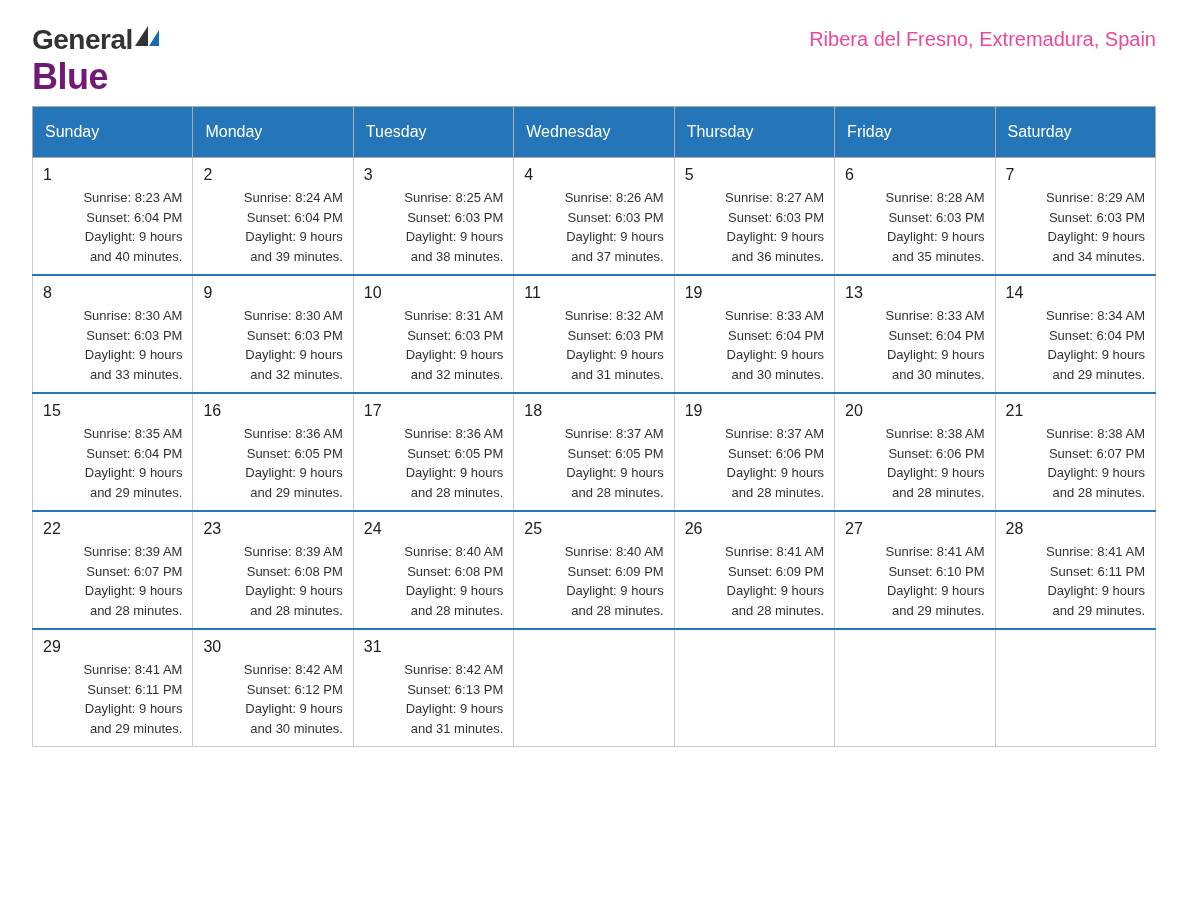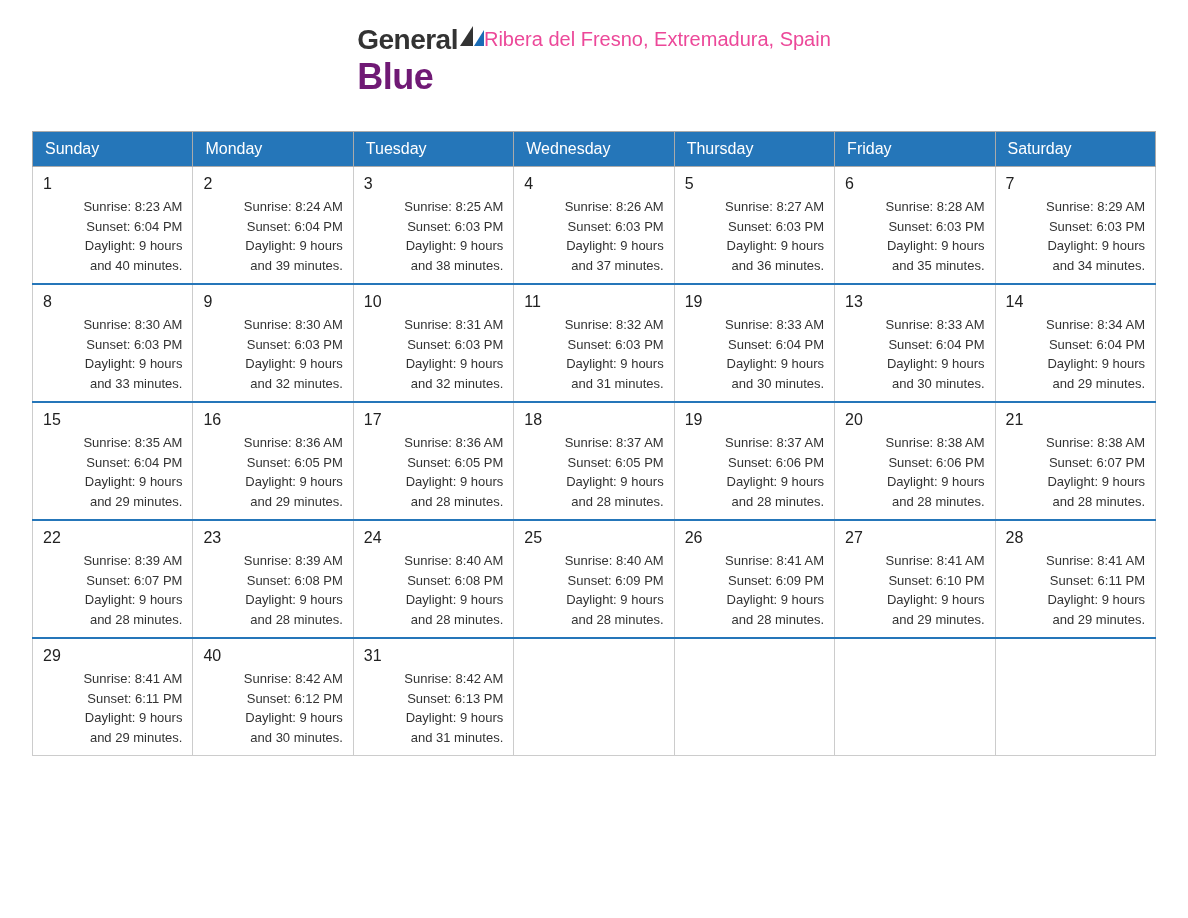--- a/index.html
+++ b/index.html
@@ -5,23 +5,23 @@
     * { box-sizing: border-box; margin: 0; padding: 0; }
     body {
       font-family: Arial, sans-serif;
       background: #ffffff;
       padding: 24px 32px;
       width: 1188px;
       min-height: 918px;
     }
     .header-area {
       display: flex;
-      justify-content: center;
+      justify-content: space-between;
       align-items: flex-start;
-      margin-bottom: 33px;
+      margin-bottom: 8px;
     }
     .logo {
       display: flex;
       flex-direction: column;
       align-items: flex-start;
     }
     .logo-general {
       font-size: 28px;
       font-weight: bold;
       color: #333;
@@ -52,21 +52,21 @@
     .calendar {
       width: 100%;
       border-collapse: collapse;
       border: 1px solid #aaa;
     }
     .calendar th {
       background-color: #2576b9;
       color: white;
       font-size: 16px;
       font-weight: normal;
-      padding: 8px 12px;
+      padding: 16px 12px;
       text-align: left;
       border: 1px solid #aaa;
     }
     .calendar td {
       vertical-align: top;
       padding: 8px 10px;
       border: 1px solid #ccc;
       width: 14.28%;
       min-height: 110px;
       font-size: 13px;
@@ -387,21 +387,21 @@
         <td>
         <span class="day-number">29</span>
         <div class="day-info">
           Sunrise: 8:41 AM<br>
           Sunset: 6:11 PM<br>
           Daylight: 9 hours<br>
           and 29 minutes.
         </div>
       </td>
         <td>
-        <span class="day-number">40</span>
+        <span class="day-number">30</span>
         <div class="day-info">
           Sunrise: 8:42 AM<br>
           Sunset: 6:12 PM<br>
           Daylight: 9 hours<br>
           and 30 minutes.
         </div>
       </td>
         <td>
         <span class="day-number">31</span>
         <div class="day-info">

